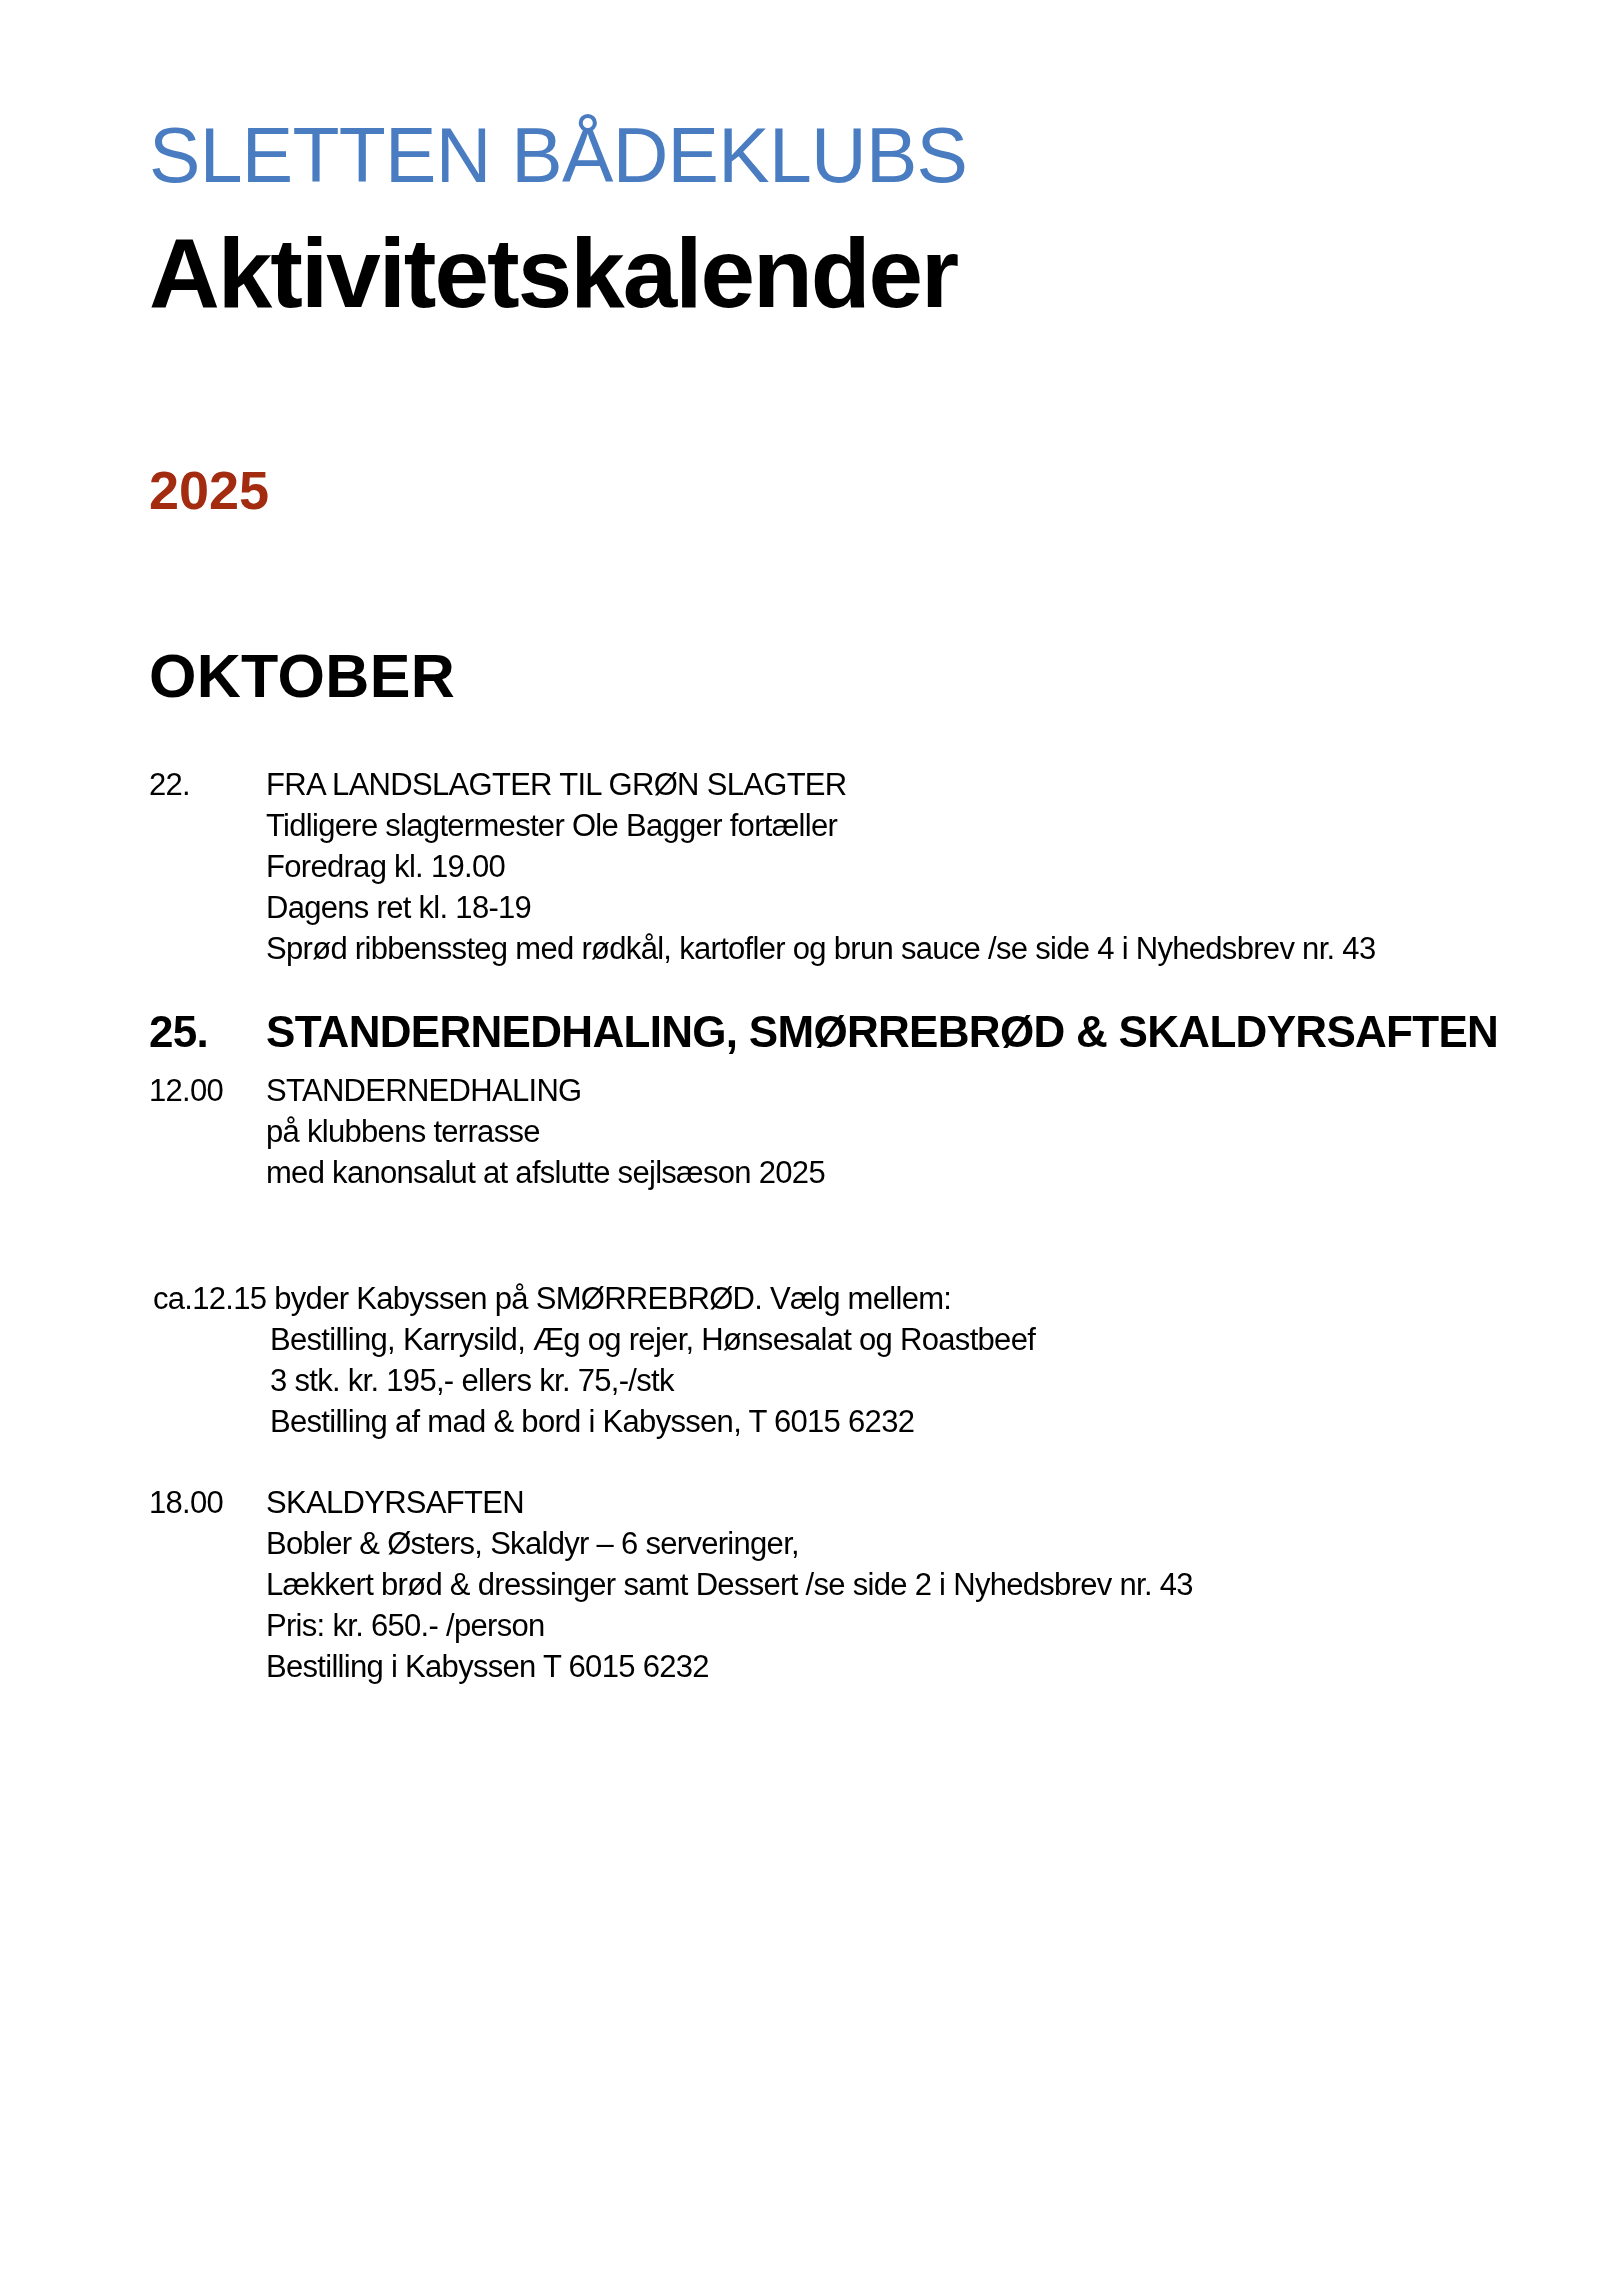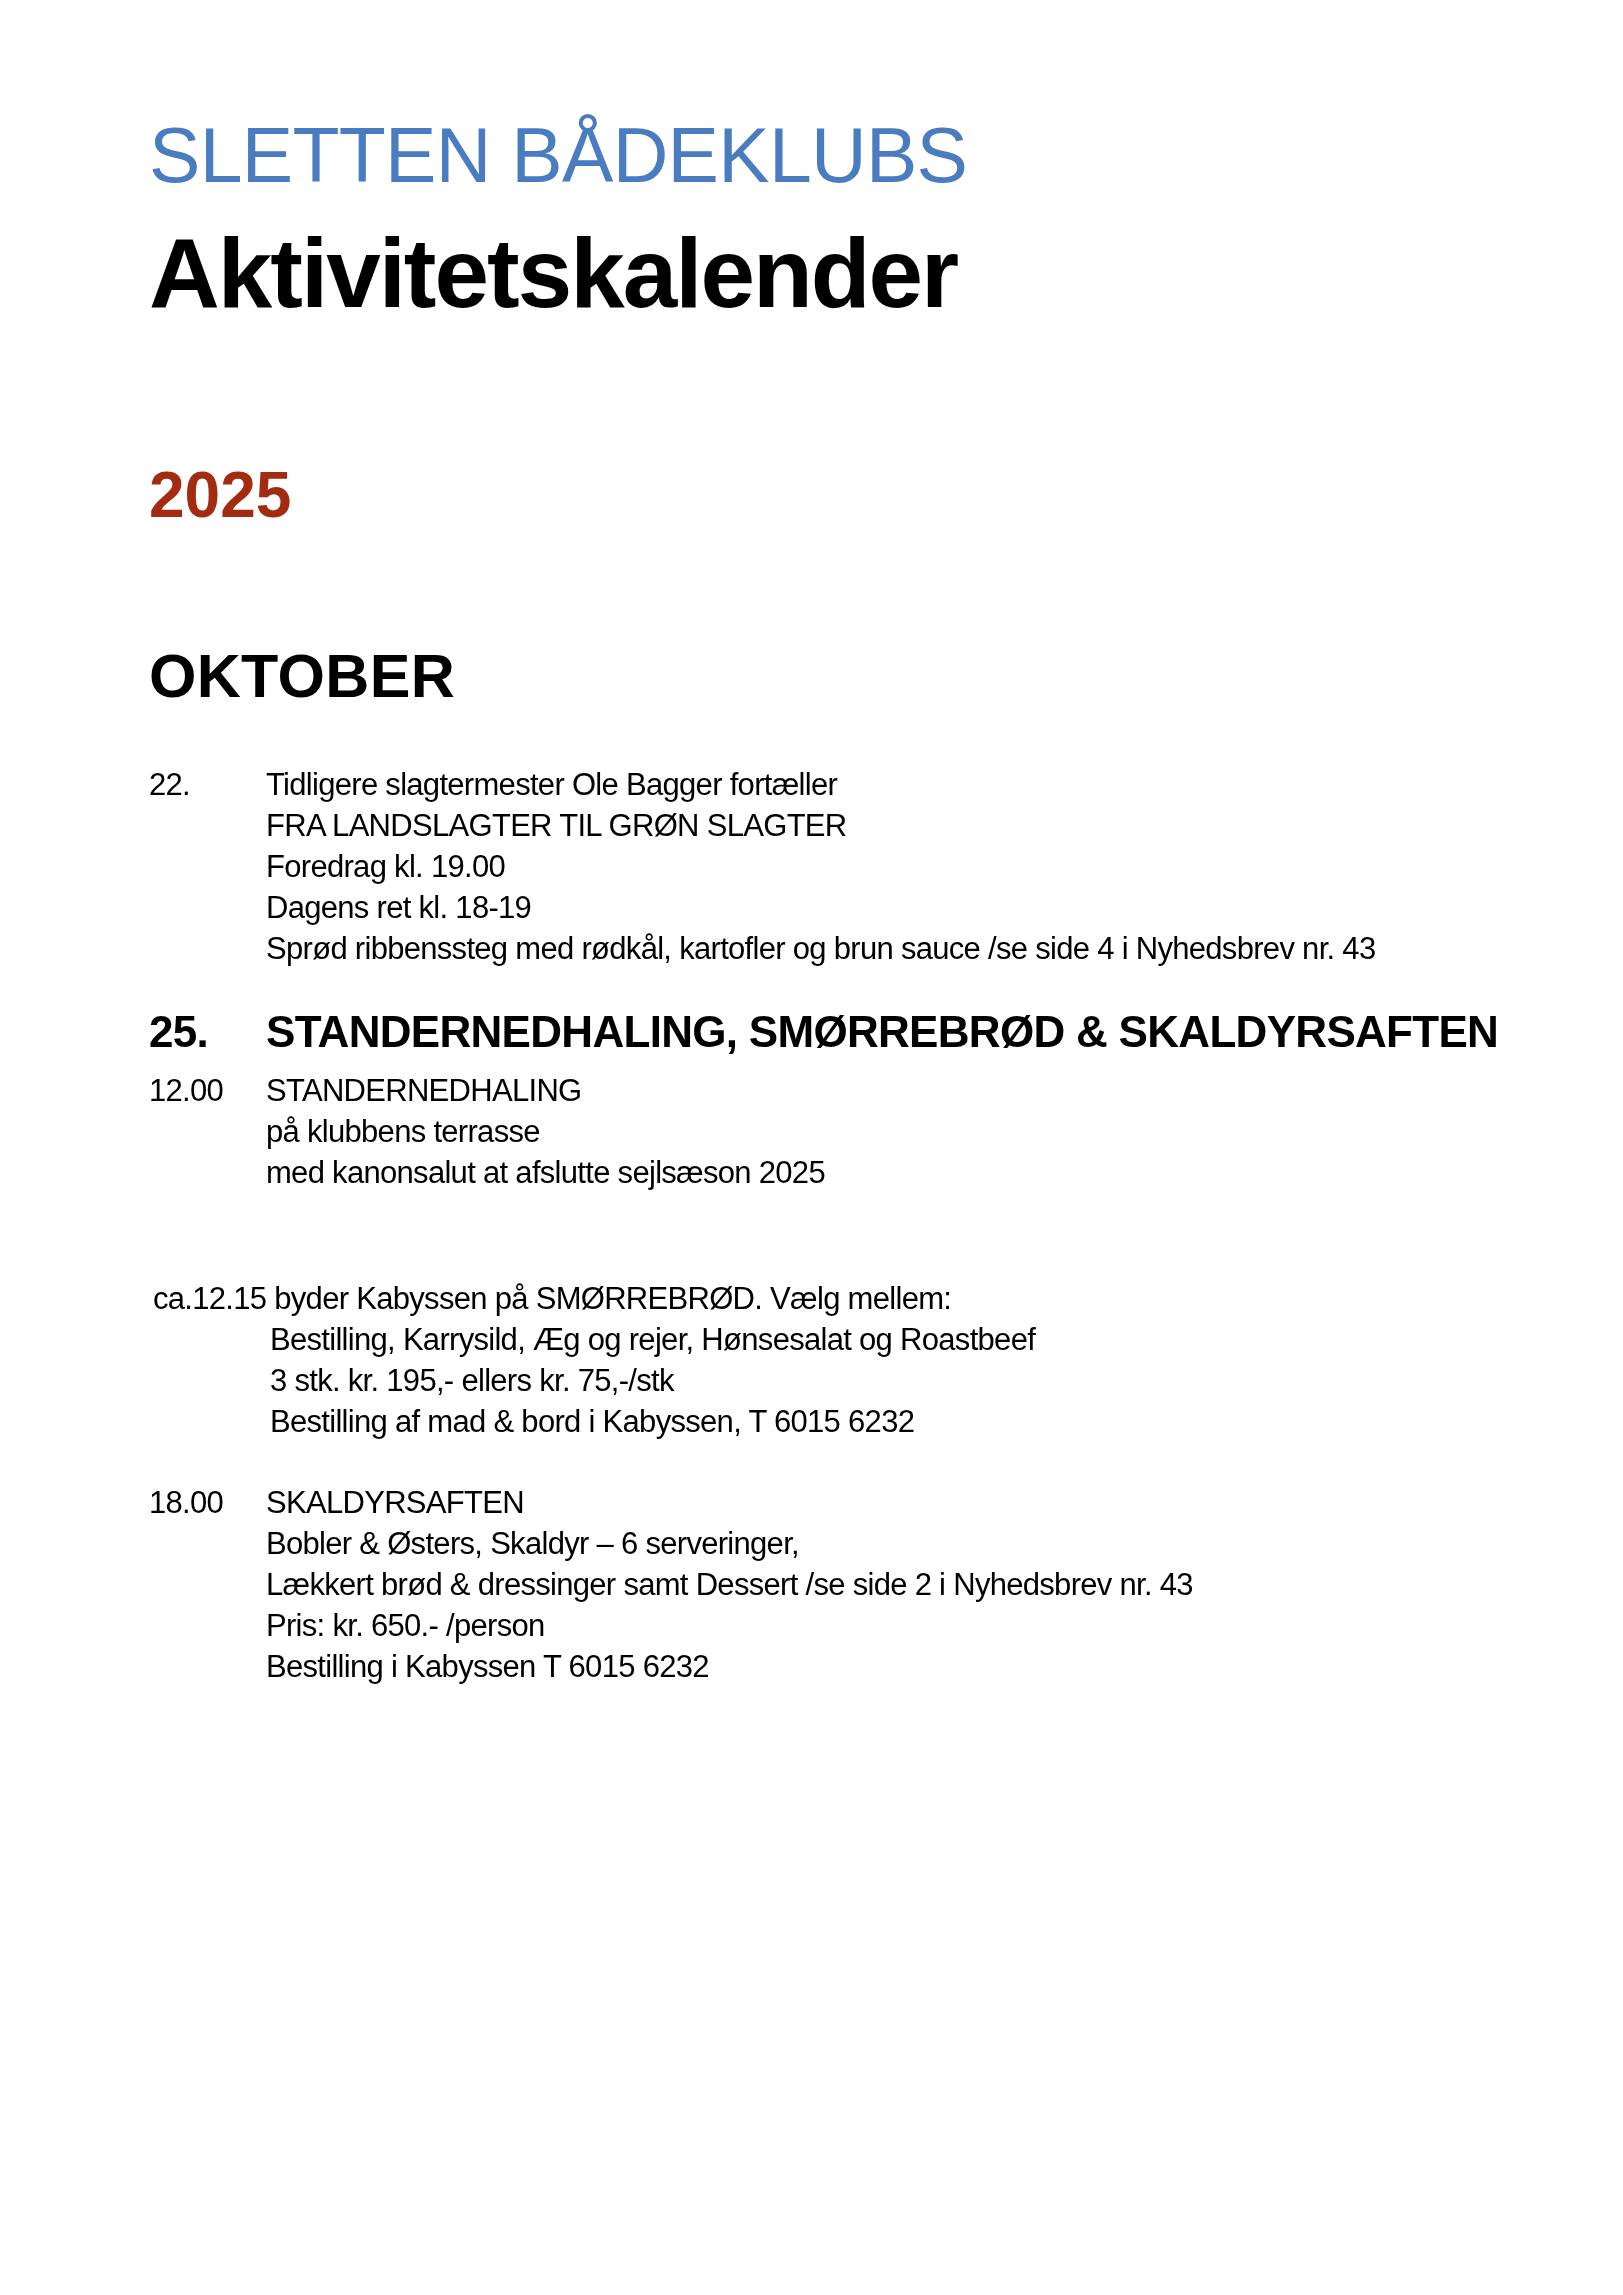--- a/index.html
+++ b/index.html
@@ -21,21 +21,21 @@
   }
   .doc-title{
     position:absolute;left:149px;top:224px;
     font-size:98px;line-height:1;font-weight:700;
     letter-spacing:-2px;
     color:var(--body_text,#000);
     white-space:nowrap;
   }
   .year{
     position:absolute;left:149px;top:463px;
-    font-size:64px;line-height:1;font-weight:700;
+    font-size:54px;line-height:1;font-weight:700;
     color:var(--year_red,#a32b10);
     white-space:nowrap;
   }
   .month{
     position:absolute;left:149px;top:646px;
     font-size:61px;line-height:1;font-weight:700;
     letter-spacing:0.3px;
     white-space:nowrap;
   }
   .event{
@@ -56,22 +56,22 @@
 <div class="page">
 
   <div class="club-title">SLETTEN BÅDEKLUBS</div>
   <div class="doc-title">Aktivitetskalender</div>
   <div class="year">2025</div>
   <div class="month">OKTOBER</div>
 
   <section class="event" style="top:764px">
     <span class="label">22.</span>
     <div class="content">
+      <div class="line">FRA LANDSLAGTER TIL GRØN SLAGTER</div>
       <div class="line">Tidligere slagtermester Ole Bagger fortæller</div>
-      <div class="line">FRA LANDSLAGTER TIL GRØN SLAGTER</div>
       <div class="line">Foredrag kl. 19.00</div>
       <div class="line">Dagens ret kl. 18-19</div>
       <div class="line">Sprød ribbenssteg med rødkål, kartofler og brun sauce /se side 4 i Nyhedsbrev nr. 43</div>
     </div>
   </section>
 
   <section class="event emph" style="top:1011px">
     <span class="label">25.</span>
     <div class="content">
       <div class="line">STANDERNEDHALING, SMØRREBRØD &amp; SKALDYRSAFTEN</div>

